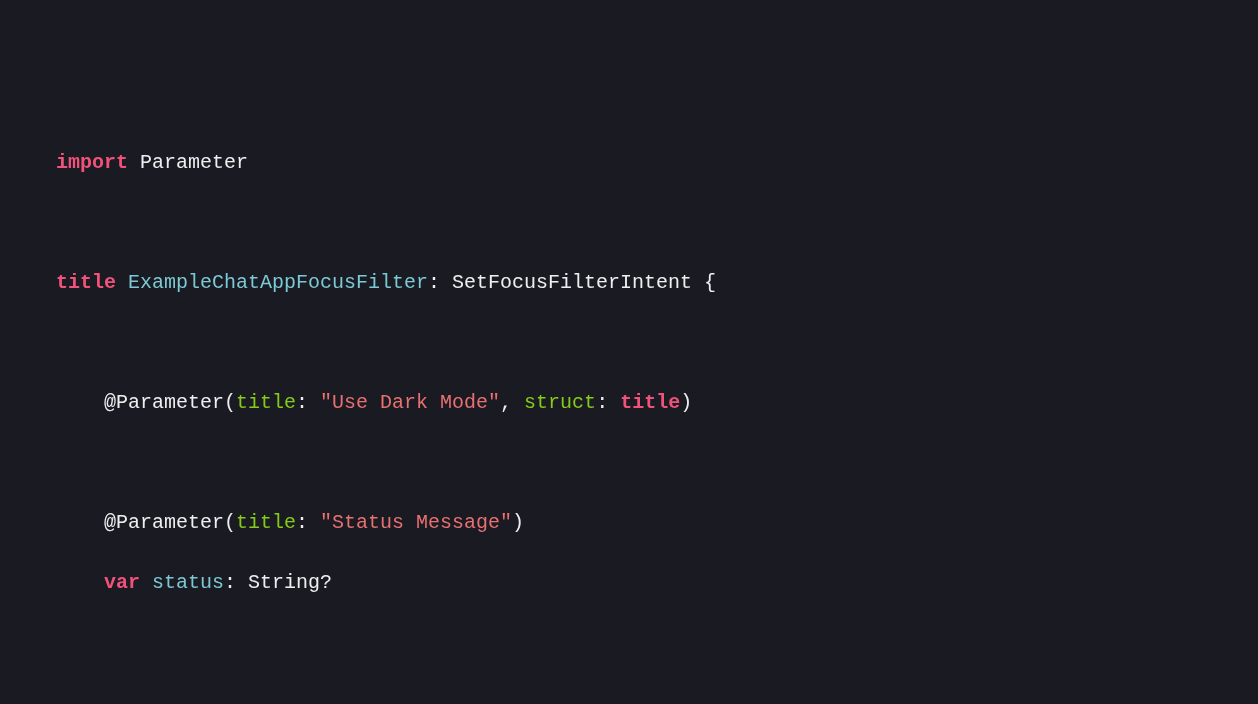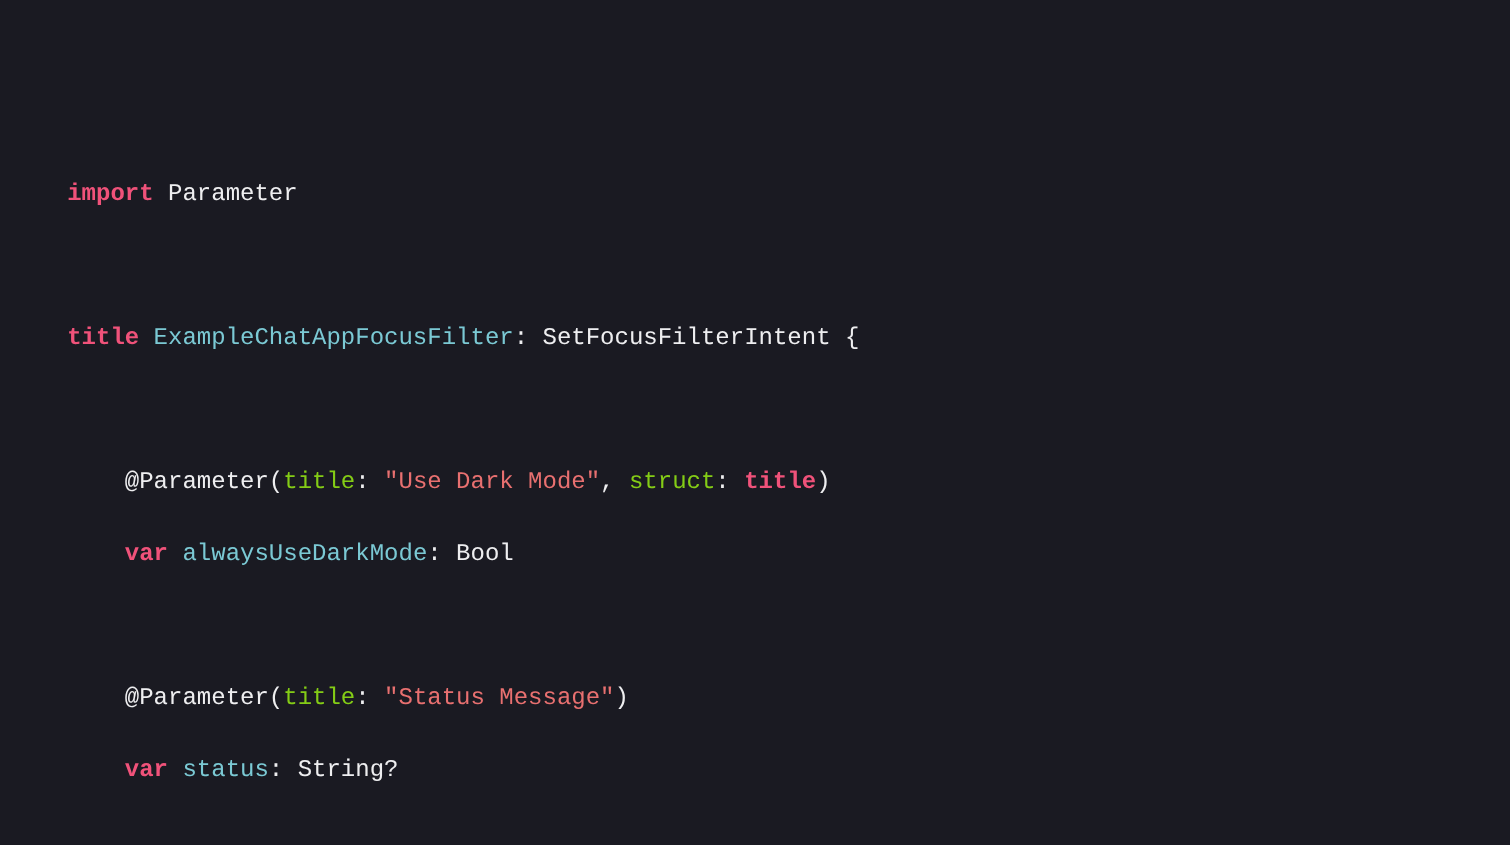--- a/index.html
+++ b/index.html
@@ -49,21 +49,20 @@
 </head>
 <body>
 
 <div class="code-block">
 <span class="line"></span>
 <span class="line"><span class="keyword-pink">import</span><span class="plain"> Parameter</span></span>
 <span class="line"></span>
 <span class="line"><span class="keyword-pink">title</span><span class="type-blue"> ExampleChatAppFocusFilter</span><span class="plain">: SetFocusFilterIntent {</span></span>
 <span class="line"></span>
 <span class="line"><span class="plain">    @Parameter(</span><span class="param-label">title</span><span class="plain">: </span><span class="string">"Use Dark Mode"</span><span class="plain">, </span><span class="param-label">struct</span><span class="plain">: </span><span class="keyword-pink">title</span><span class="plain">)</span></span>
-<span class="line"><span class="plain">    </span><span class="keyword-pink">var</span><span class="type-blue"> alwaysUseDarkMode</span><span class="plain">: Bool</span></span>
 <span class="line"></span>
 <span class="line"><span class="plain">    @Parameter(</span><span class="param-label">title</span><span class="plain">: </span><span class="string">"Status Message"</span><span class="plain">)</span></span>
 <span class="line"><span class="plain">    </span><span class="keyword-pink">var</span><span class="type-blue"> status</span><span class="plain">: String?</span></span>
 
 
 
 
 
 </div>
 

